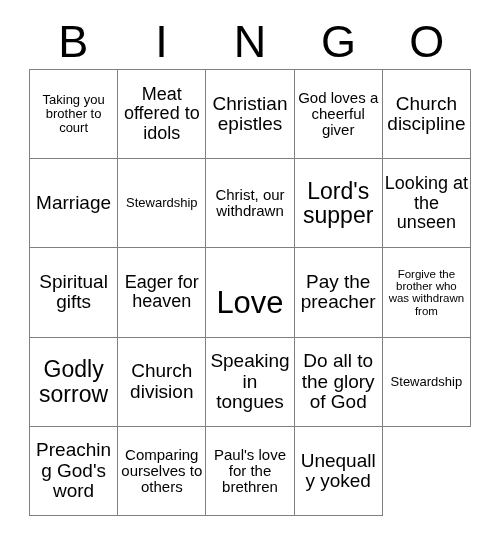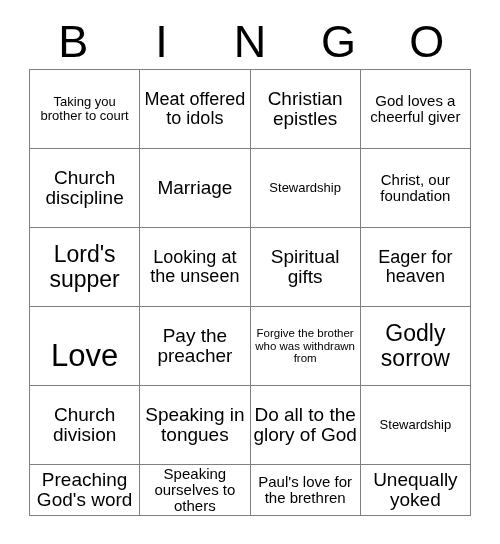--- a/index.html
+++ b/index.html
@@ -47,21 +47,21 @@
 
   
   #bingo-grid {
     position: absolute;
     left: 29px;
     top: 69px;
     width: 442px;
     height: 447px;
     box-sizing: border-box;
     display: grid;
-    grid-template-columns: repeat(4, 1fr);
+    grid-template-columns: repeat(5, 1fr);
     grid-template-rows: repeat(5, 1fr);
     border-top: 1px solid #808080;
     border-left: 1px solid #808080;
     background: #ffffff;
   }
   .bingo-cell {
     box-sizing: border-box;
     border-right: 1px solid #808080;
     border-bottom: 1px solid #808080;
     display: flex;
@@ -119,21 +119,21 @@
       <div class="bingo-cell fs-md">
         <span class="cell-text">Church discipline</span>
       </div>
       <div class="bingo-cell fs-md">
         <span class="cell-text">Marriage</span>
       </div>
       <div class="bingo-cell fs-xs">
         <span class="cell-text">Stewardship</span>
       </div>
       <div class="bingo-cell fs-sm">
-        <span class="cell-text">Christ, our foundation</span>
+        <span class="cell-text">Christ, our withdrawn</span>
       </div>
       <div class="bingo-cell fs-xl">
         <span class="cell-text">Lord's supper</span>
       </div>
       <div class="bingo-cell fs-lg">
         <span class="cell-text">Looking at the unseen</span>
       </div>
       <div class="bingo-cell fs-md">
         <span class="cell-text">Spiritual gifts</span>
       </div>
@@ -161,21 +161,21 @@
       <div class="bingo-cell fs-md">
         <span class="cell-text">Do all to the glory of God</span>
       </div>
       <div class="bingo-cell fs-xs">
         <span class="cell-text">Stewardship</span>
       </div>
       <div class="bingo-cell fs-md">
         <span class="cell-text">Preaching God's word</span>
       </div>
       <div class="bingo-cell fs-sm">
-        <span class="cell-text">Speaking ourselves to others</span>
+        <span class="cell-text">Comparing ourselves to others</span>
       </div>
       <div class="bingo-cell fs-sm">
         <span class="cell-text">Paul's love for the brethren</span>
       </div>
       <div class="bingo-cell fs-md">
         <span class="cell-text">Unequally yoked</span>
       </div>
     </div>
 
 </div>

